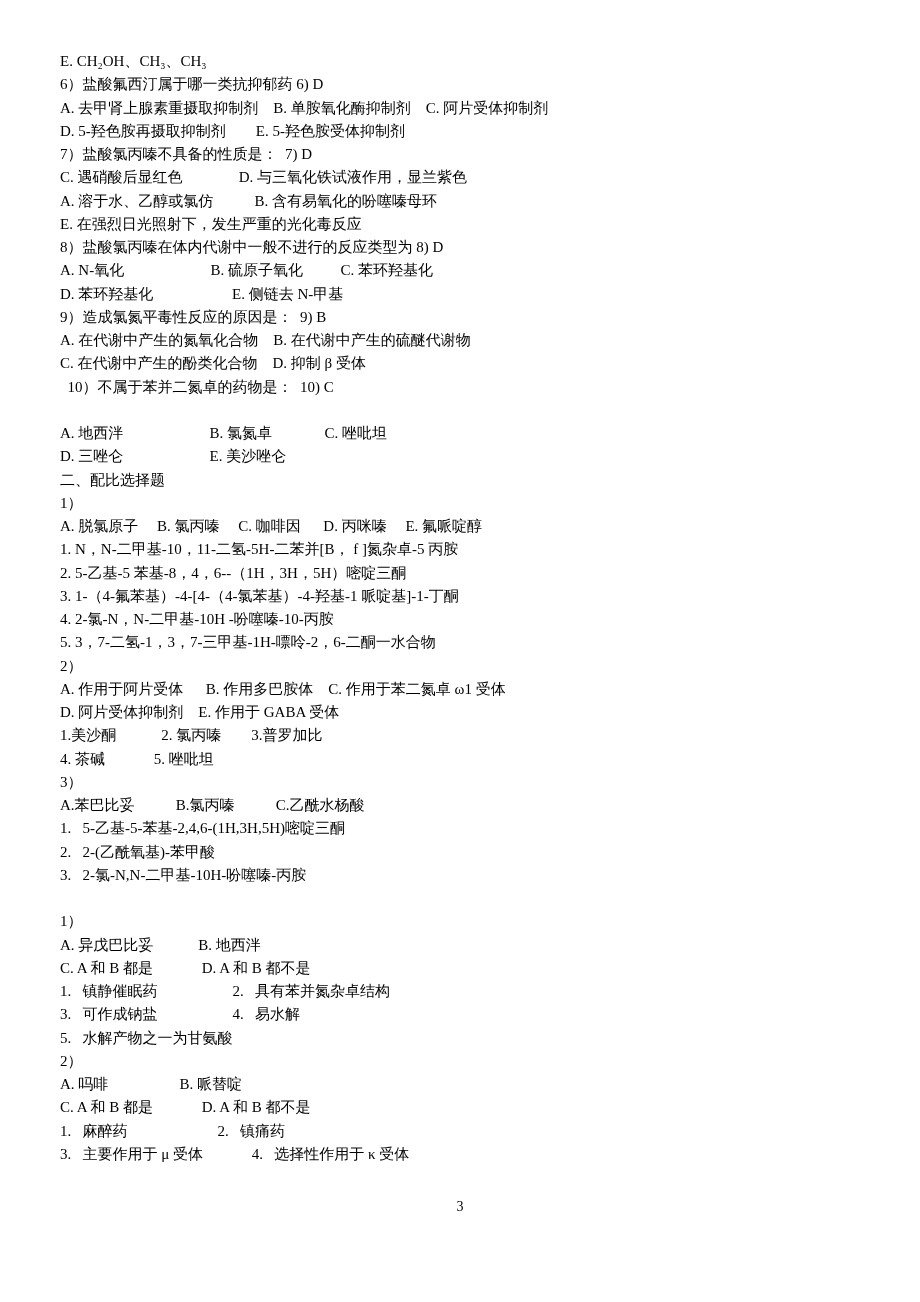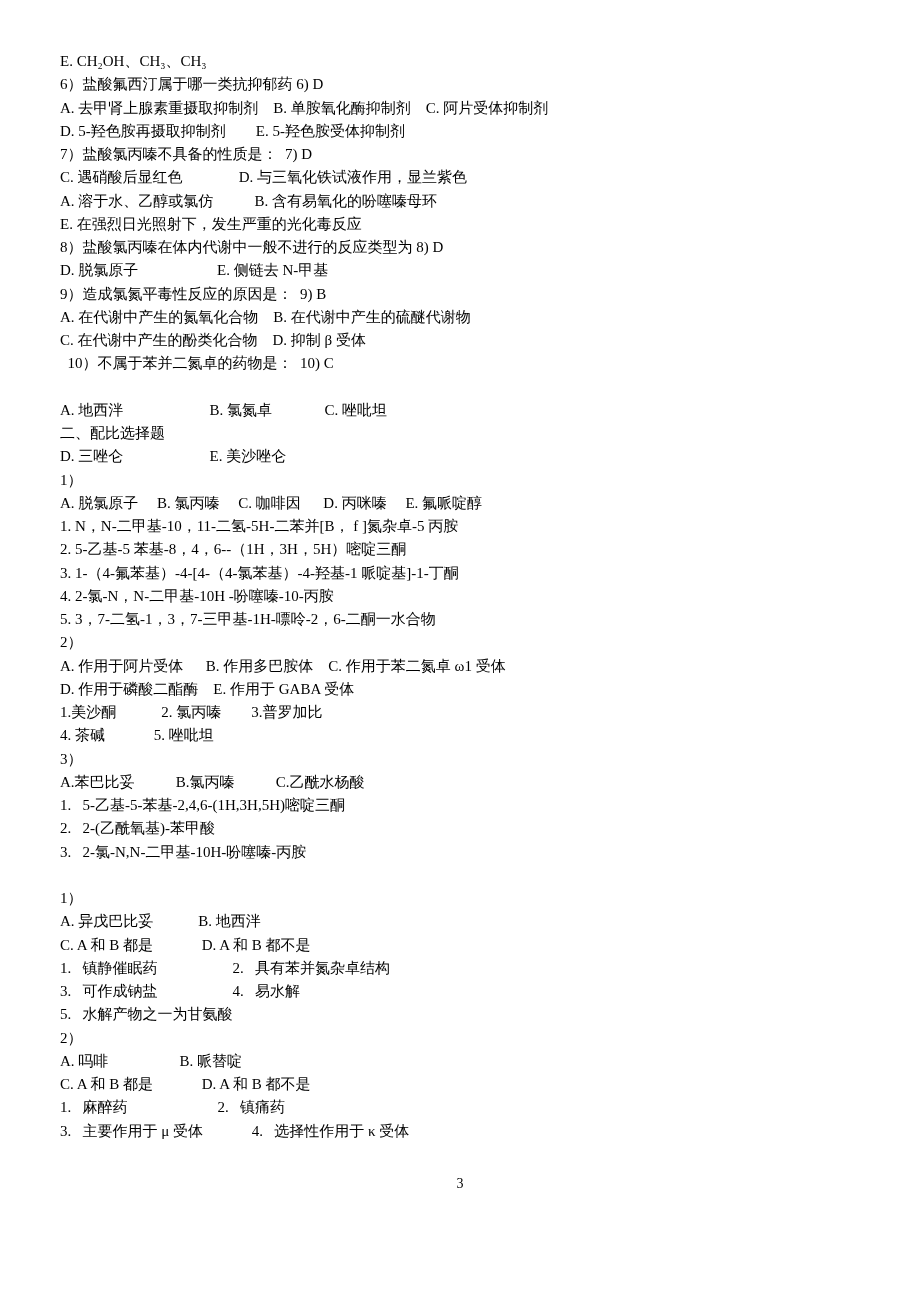--- a/index.html
+++ b/index.html
@@ -28,39 +28,40 @@
 <div id="content">
     <p class="line">E. CH₂OH、CH₃、CH₃</p>
     <p class="line">6）盐酸氟西汀属于哪一类抗抑郁药 6) D</p>
     <p class="line">A. 去甲肾上腺素重摄取抑制剂    B. 单胺氧化酶抑制剂    C. 阿片受体抑制剂</p>
     <p class="line">D. 5-羟色胺再摄取抑制剂        E. 5-羟色胺受体抑制剂</p>
     <p class="line">7）盐酸氯丙嗪不具备的性质是：  7) D</p>
     <p class="line">C. 遇硝酸后显红色               D. 与三氧化铁试液作用，显兰紫色</p>
     <p class="line">A. 溶于水、乙醇或氯仿           B. 含有易氧化的吩噻嗪母环</p>
     <p class="line">E. 在强烈日光照射下，发生严重的光化毒反应</p>
     <p class="line">8）盐酸氯丙嗪在体内代谢中一般不进行的反应类型为 8) D</p>
-    <p class="line">D. 脱氯原子                     E. 侧链去 N-甲基</p>
+    <p class="line">A. N-氧化                       B. 硫原子氧化          C. 苯环羟基化</p>
+    <p class="line">D. 苯环羟基化                     E. 侧链去 N-甲基</p>
     <p class="line">9）造成氯氮平毒性反应的原因是：  9) B</p>
     <p class="line">A. 在代谢中产生的氮氧化合物    B. 在代谢中产生的硫醚代谢物</p>
     <p class="line">C. 在代谢中产生的酚类化合物    D. 抑制 β 受体</p>
     <p class="line">  10）不属于苯并二氮卓的药物是：  10) C</p>
     <p class="line">&nbsp;</p>
     <p class="line">A. 地西泮                       B. 氯氮卓              C. 唑吡坦</p>
+    <p class="line">D. 三唑仑                       E. 美沙唑仑</p>
     <p class="line">二、配比选择题</p>
-    <p class="line">D. 三唑仑                       E. 美沙唑仑</p>
     <p class="line">1）</p>
     <p class="line">A. 脱氯原子     B. 氯丙嗪     C. 咖啡因      D. 丙咪嗪     E. 氟哌啶醇</p>
     <p class="line">1. N，N-二甲基-10，11-二氢-5H-二苯并[B， f ]氮杂卓-5 丙胺</p>
     <p class="line">2. 5-乙基-5 苯基-8，4，6--（1H，3H，5H）嘧啶三酮</p>
     <p class="line">3. 1-（4-氟苯基）-4-[4-（4-氯苯基）-4-羟基-1 哌啶基]-1-丁酮</p>
     <p class="line">4. 2-氯-N，N-二甲基-10H -吩噻嗪-10-丙胺</p>
     <p class="line">5. 3，7-二氢-1，3，7-三甲基-1H-嘌呤-2，6-二酮一水合物</p>
     <p class="line">2）</p>
     <p class="line">A. 作用于阿片受体      B. 作用多巴胺体    C. 作用于苯二氮卓 ω1 受体</p>
-    <p class="line">D. 作用于磷酸二酯酶    E. 作用于 GABA 受体</p>
+    <p class="line">D. 阿片受体抑制剂    E. 作用于 GABA 受体</p>
     <p class="line">1.美沙酮            2. 氯丙嗪        3.普罗加比</p>
     <p class="line">4. 茶碱             5. 唑吡坦</p>
     <p class="line">3）</p>
     <p class="line">A.苯巴比妥           B.氯丙嗪           C.乙酰水杨酸</p>
     <p class="line">1.   5-乙基-5-苯基-2,4,6-(1H,3H,5H)嘧啶三酮</p>
     <p class="line">2.   2-(乙酰氧基)-苯甲酸</p>
     <p class="line">3.   2-氯-N,N-二甲基-10H-吩噻嗪-丙胺</p>
     <p class="line">&nbsp;</p>
     <p class="line">1）</p>
     <p class="line">A. 异戊巴比妥            B. 地西泮</p>

